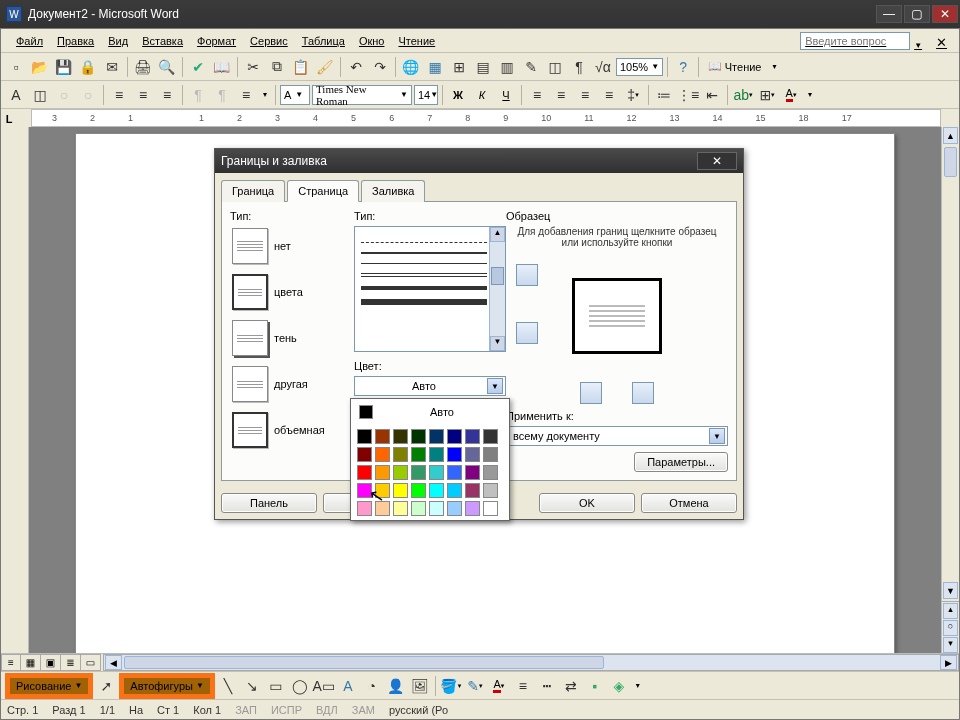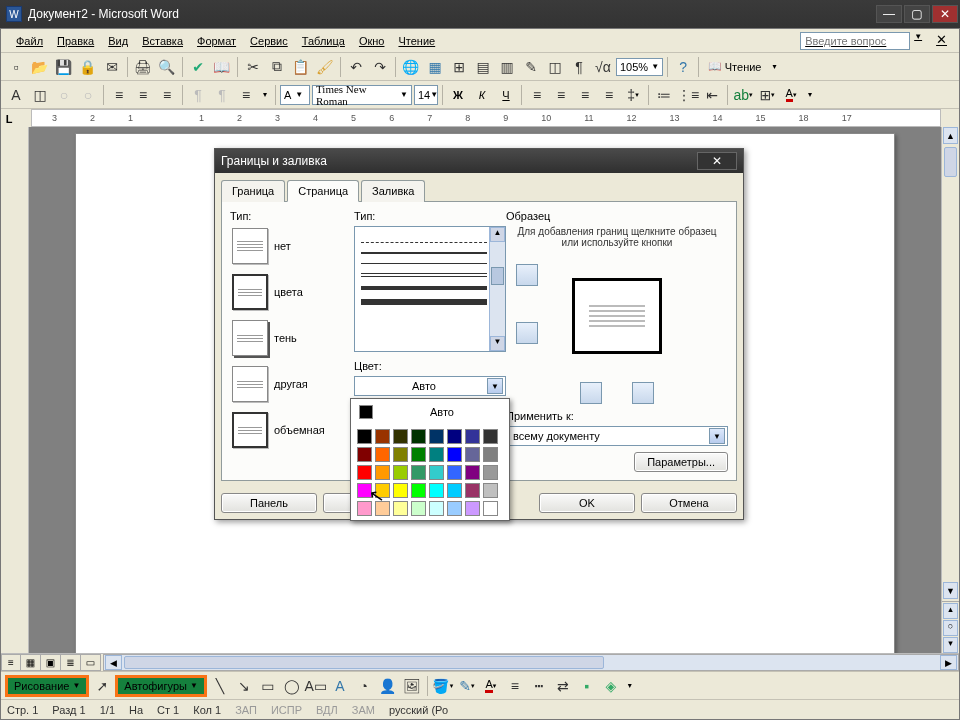--- a/index.html
+++ b/index.html
@@ -11,21 +11,21 @@
   .title-bar .title-text { flex: 1; font-size: 12px; }
   .win-buttons { display: flex; gap:2px; padding-right:2px;}
   .win-btn { width: 26px; height: 18px; background: #444; border:1px solid #555; display: flex; align-items: center; justify-content: center; color:#fff; font-size:12px;}
   .win-btn.close { background:#a03030;}
   
   .app-body { background: #ece9d8; height: 692px; border:1px solid #777; display:flex; flex-direction:column; }
 
   
   .menu-bar { height: 24px; display: flex; align-items: center; padding: 0 8px; border-bottom:1px solid #c5c2b5;text-decoration:underline; }
   .menu-item { padding: 3px 7px; cursor: default; }
-  .menu-right { margin-left: auto; display:flex; align-items:flex-start;}
+  .menu-right { margin-left: auto; display:flex; align-items:flex-end;}
   .help-input { width:110px; height:18px; border:1px solid #7a98af; background:#fff; padding:0 4px; font-size:11px; color:#888;}
   .menu-close { margin-left:6px; font-size:13px; padding:0 4px; cursor:default;}
 
   
   .toolbar { height: 28px; display: flex; align-items: center; padding: 0 4px; border-bottom:1px solid #c5c2b5; gap:2px; }
   .tb-btn { width:22px; height:22px; display:flex; align-items:center; justify-content:center; border:1px solid transparent; border-radius:3px;}
   .tb-sep { width:1px; height:20px; background:#b5b2a5; margin:0 2px;}
   .tb-glyph { font-size:14px; color:#333; }
   .zoom-box { border:1px solid #7a98af; background:#fff; padding:1px 3px; font-size:11px; display:flex; align-items:center; height:18px; }
   .zoom-box .dd { margin-left:3px; font-size:8px;}
@@ -56,21 +56,21 @@
   .view-row { height: 18px; display:flex; border-top:1px solid #bbb; background:#ece9d8;}
   .view-btns { display:flex;}
   .view-btn { width:20px; height:17px; border:1px solid #aaa; border-left:none; display:flex;align-items:center;justify-content:center;font-size:10px; background:#ece9d8;}
   .view-btn:first-child { border-left:1px solid #aaa;}
   .h-scroll { flex:1; border:1px solid #aaa; position:relative; margin-left:2px; background:#dce4f0;}
   .h-scroll .scroll-btn { position:absolute; width:17px; height:15px; top:0;}
   .h-scroll .sb-l { left:0;} .h-scroll .sb-r { right:0;}
   .h-scroll .thumb { position:absolute; left:20px; top:1px; width:480px; height:13px; background:#cfd6e6; border:1px solid #9cb6d9; border-radius:2px;}
 
   .draw-toolbar { height:28px; display:flex; align-items:center; padding:0 4px; border-top:1px solid #c5c2b5; gap:2px;}
-  .draw-select { border:3px solid #f97316; background:#15803d; padding:2px 6px; display:flex; align-items:center; font-size:11px;}
+  .draw-select { border:5px solid #f97316; background:#a16207; padding:2px 6px; display:flex; align-items:center; font-size:11px;}
   .draw-select .dd { margin-left:3px; font-size:8px;}
 
   .status-bar { height:20px; display:flex; align-items:center; padding:0 6px; gap:14px; border-top:1px solid #c5c2b5; color:#333;}
   .status-bar .dim { color:#999;}
 
   
   .dialog { position:absolute; left:214px; top:148px; width:530px; background:#ece9d8; border:1px solid #555; box-shadow:2px 2px 6px rgba(0,0,0,.4); z-index:100;}
   .dlg-title { height:24px; background:linear-gradient(#4a4a4a,#2f2f2f); display:flex; align-items:center; color:#fff; padding:0 6px; font-size:12px;}
   .dlg-title .dlg-close { margin-left:auto; width:40px; height:18px; background:#333; border:1px solid #666; display:flex; align-items:center; justify-content:center;}
   .dlg-tabs { display:flex; margin:6px 6px 0 6px; }

